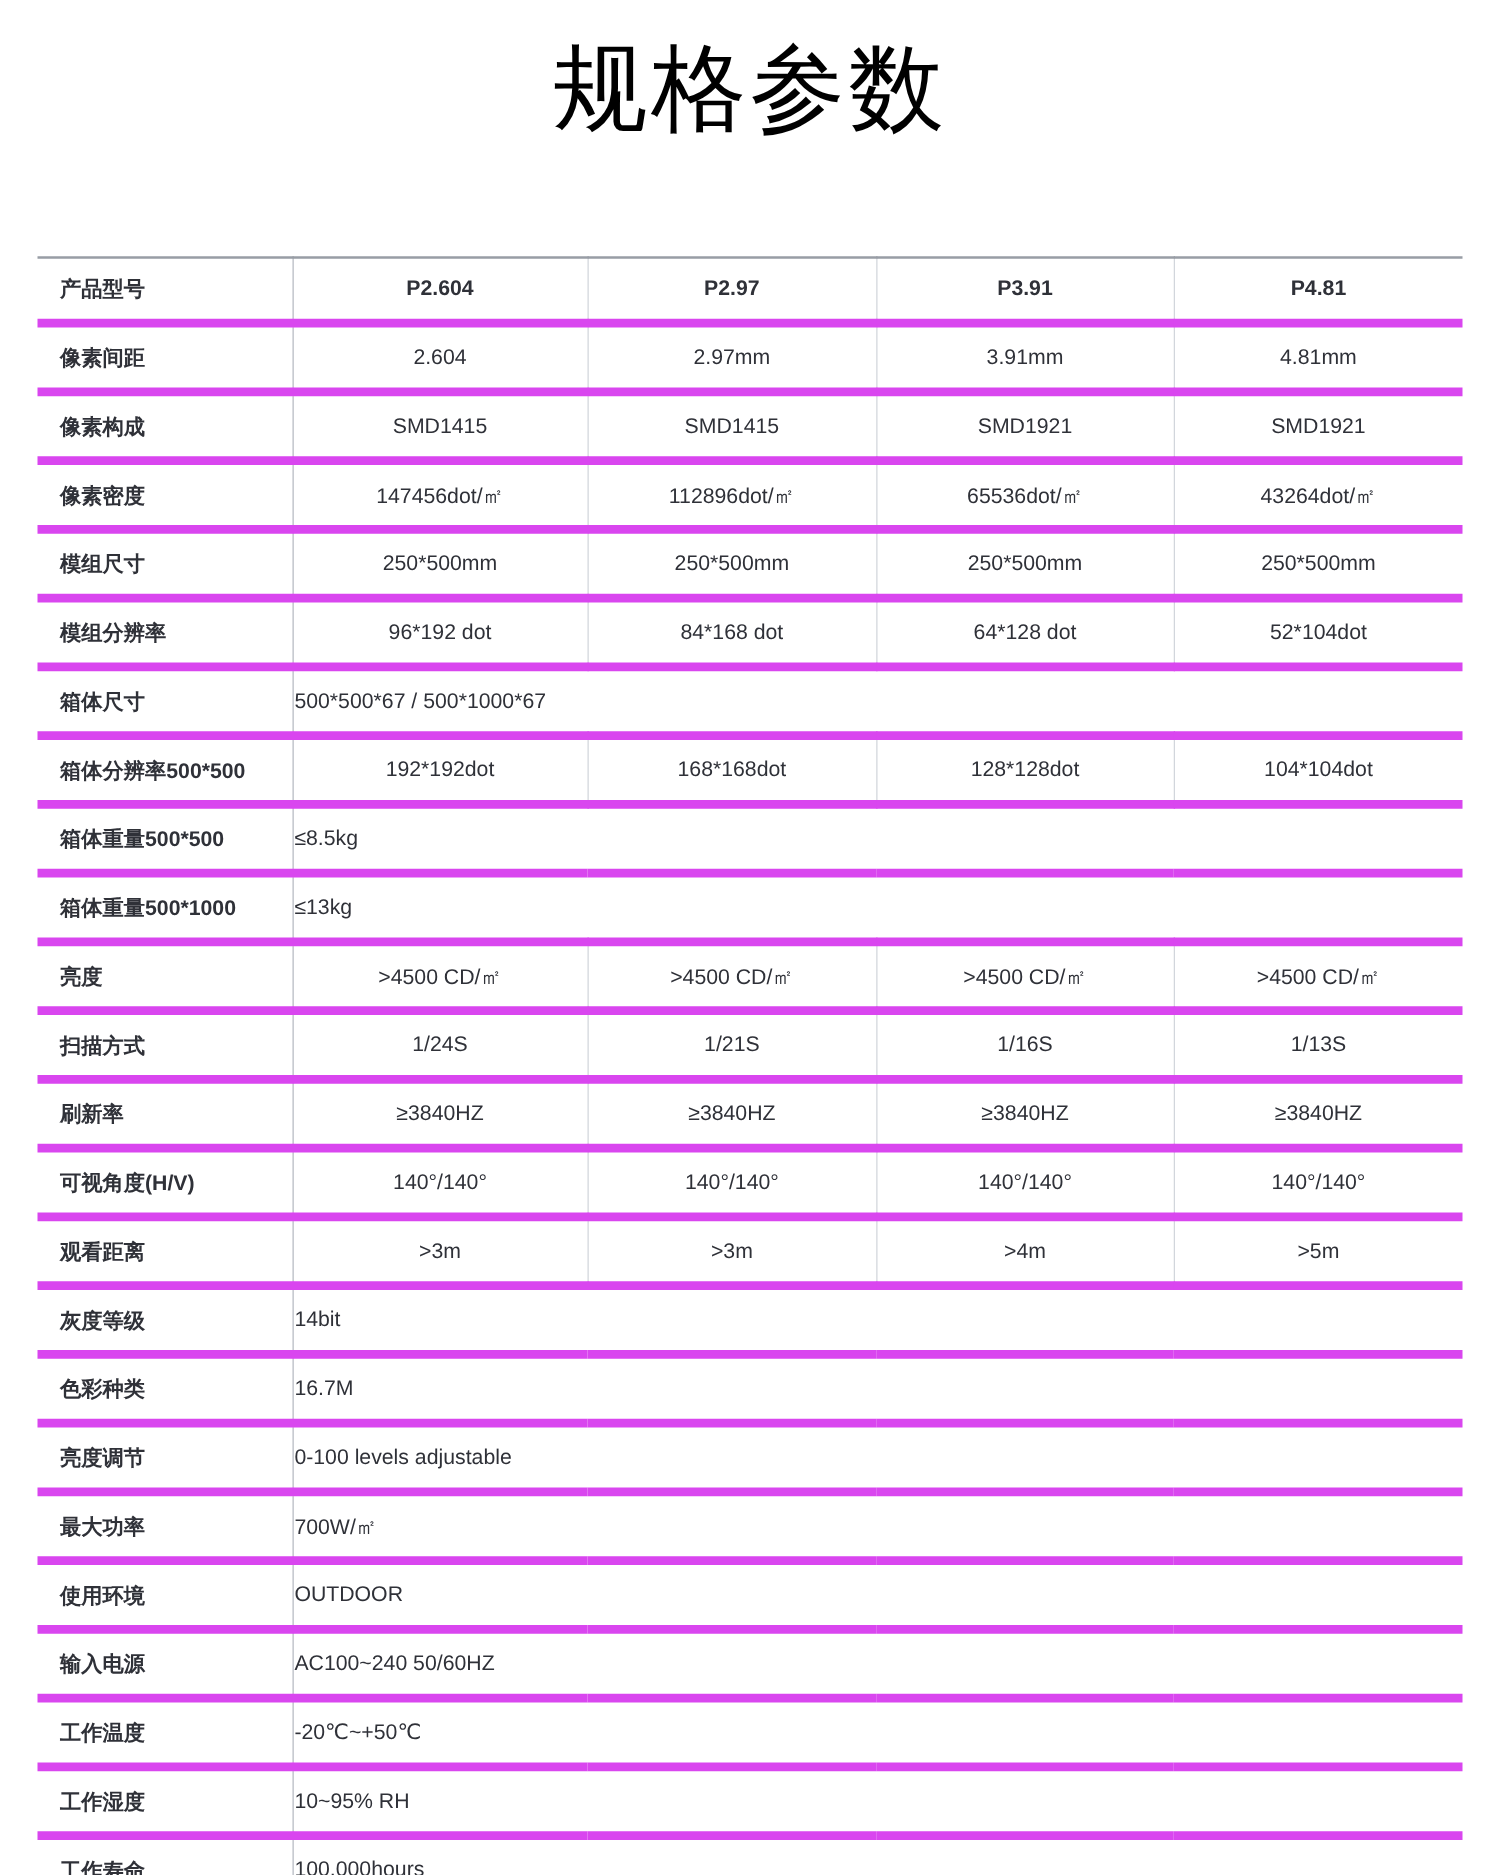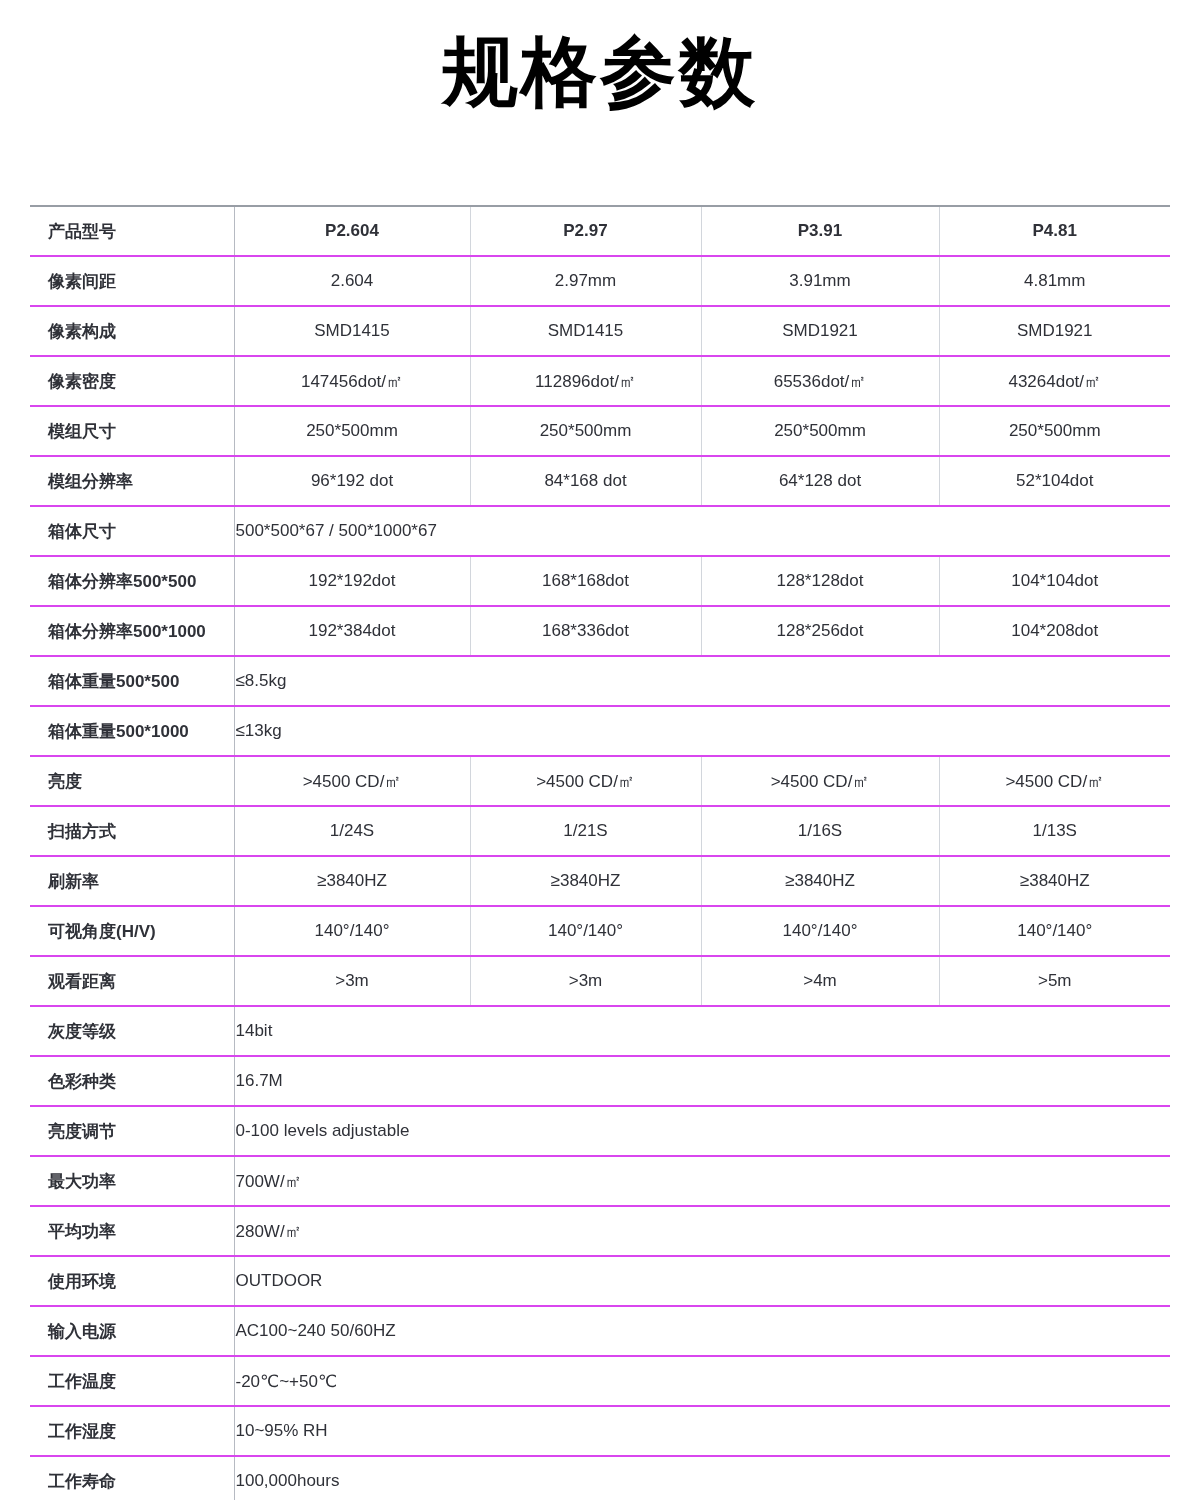--- a/index.html
+++ b/index.html
@@ -4,35 +4,35 @@
 <style>
   html,body{margin:0;padding:0;}
   body{
     width:1200px;height:1500px;background:#ffffff;
     font-family:"Liberation Sans","DejaVu Sans",sans-serif;
     color:#2f3138;
   }
   .page-title{
     text-align:center;
     font-size:76px;
-    font-weight:700;
+    font-weight:400;
     letter-spacing:3px;
     color:#000000;
     margin:26px 0 0 0;
     line-height:1.2;
   }
   .table-wrap{margin:88px 30px 0 30px;}
   table.spec{
     width:1140px;
     border-collapse:collapse;
     table-layout:fixed;
     border-top:2px solid #989da5;
     border-bottom:2px solid #a7acb4;
   }
-  table.spec tr{border-top:2px solid #d946ef;}
+  table.spec tr{border-top:7px solid #d946ef;}
   table.spec tr:first-child{border-top:none;}
   table.spec td{
     height:46px;
     font-size:17px;
     vertical-align:middle;
     overflow:hidden;
     white-space:nowrap;
   }
   td.label-cell{
     text-align:left;
@@ -111,27 +111,20 @@
           <td class="span-cell" colspan="4">500*500*67 / 500*1000*67</td>
         </tr>
         <tr>
           <td class="label-cell">箱体分辨率500*500</td>
           <td class="value-cell">192*192dot</td>
           <td class="value-cell">168*168dot</td>
           <td class="value-cell">128*128dot</td>
           <td class="value-cell">104*104dot</td>
         </tr>
         <tr>
-          <td class="label-cell">箱体分辨率500*1000</td>
-          <td class="value-cell">192*384dot</td>
-          <td class="value-cell">168*336dot</td>
-          <td class="value-cell">128*256dot</td>
-          <td class="value-cell">104*208dot</td>
-        </tr>
-        <tr>
           <td class="label-cell">箱体重量500*500</td>
           <td class="span-cell" colspan="4">≤8.5kg</td>
         </tr>
         <tr>
           <td class="label-cell">箱体重量500*1000</td>
           <td class="span-cell" colspan="4">≤13kg</td>
         </tr>
         <tr>
           <td class="label-cell">亮度</td>
           <td class="value-cell">&gt;4500 CD/㎡</td>
@@ -177,24 +170,20 @@
         </tr>
         <tr>
           <td class="label-cell">亮度调节</td>
           <td class="span-cell" colspan="4">0-100 levels adjustable</td>
         </tr>
         <tr>
           <td class="label-cell">最大功率</td>
           <td class="span-cell" colspan="4">700W/㎡</td>
         </tr>
         <tr>
-          <td class="label-cell">平均功率</td>
-          <td class="span-cell" colspan="4">280W/㎡</td>
-        </tr>
-        <tr>
           <td class="label-cell">使用环境</td>
           <td class="span-cell" colspan="4">OUTDOOR</td>
         </tr>
         <tr>
           <td class="label-cell">输入电源</td>
           <td class="span-cell" colspan="4">AC100~240 50/60HZ</td>
         </tr>
         <tr>
           <td class="label-cell">工作温度</td>
           <td class="span-cell" colspan="4">-20℃~+50℃</td>

